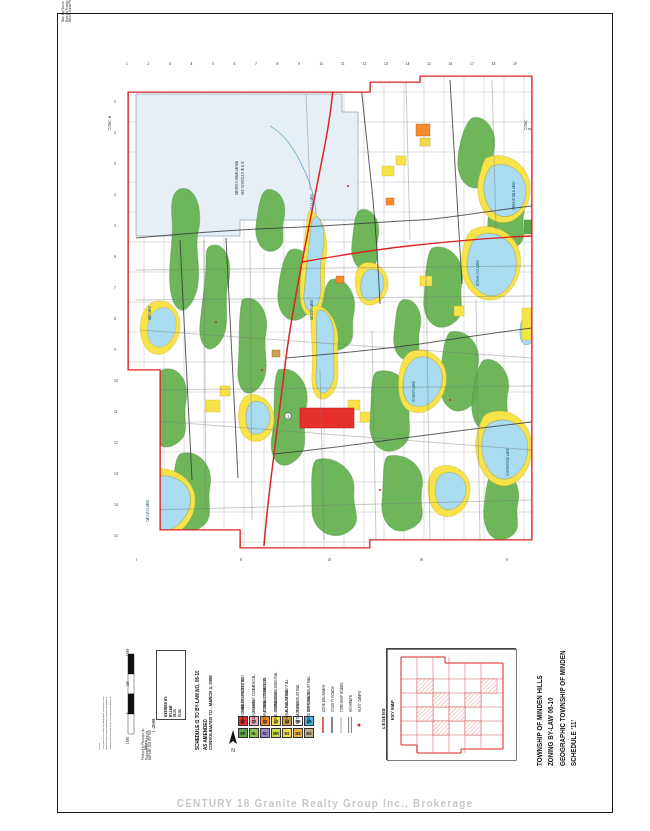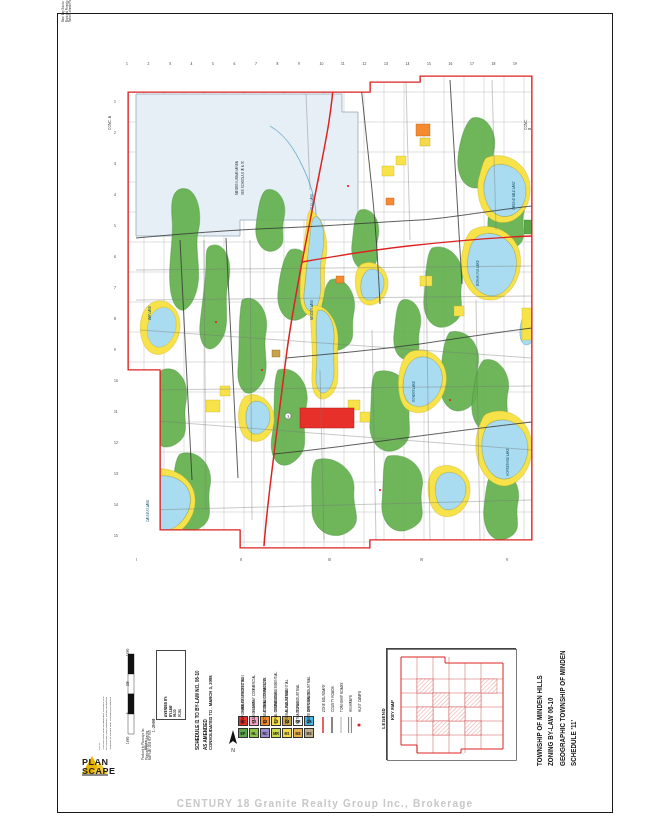--- a/index.html
+++ b/index.html
@@ -735,31 +735,20 @@
     <div class="title-block">
       <div class="title-main">
         <div>TOWNSHIP OF MINDEN HILLS</div>
         <div>ZONING BY-LAW 06-10</div>
         <div>GEOGRAPHIC TOWNSHIP OF MINDEN</div>
         <div>SCHEDULE '11'</div>
       </div>
     </div>
   </div>
 
-  <div class="planscape">
-    <svg width="60" height="60" xmlns="http://www.w3.org/2000/svg">
-      <polygon points="4,34 14,16 24,34" fill="#e8b500"></polygon>
-      <polygon points="14,34 22,22 30,34" fill="#f0c93a"></polygon>
-      <rect x="4" y="34" width="26" height="2" fill="#8a8a8a"></rect>
-    </svg>
-    <div class="planscape-text">
-      <div>PLAN</div>
-      <div>SCAPE</div>
-    </div>
-  </div>
 
   <div class="psconsult">
     <div>Produced by Planscape Inc.</div>
     <div>Planscape Inc. / Mapping</div>
     <div>MAP MAY 2008 PDF FILE</div>
   </div>
 
   <div class="watermark">CENTURY 18 Granite Realty Group Inc., Brokerage</div>
 </div>
 

